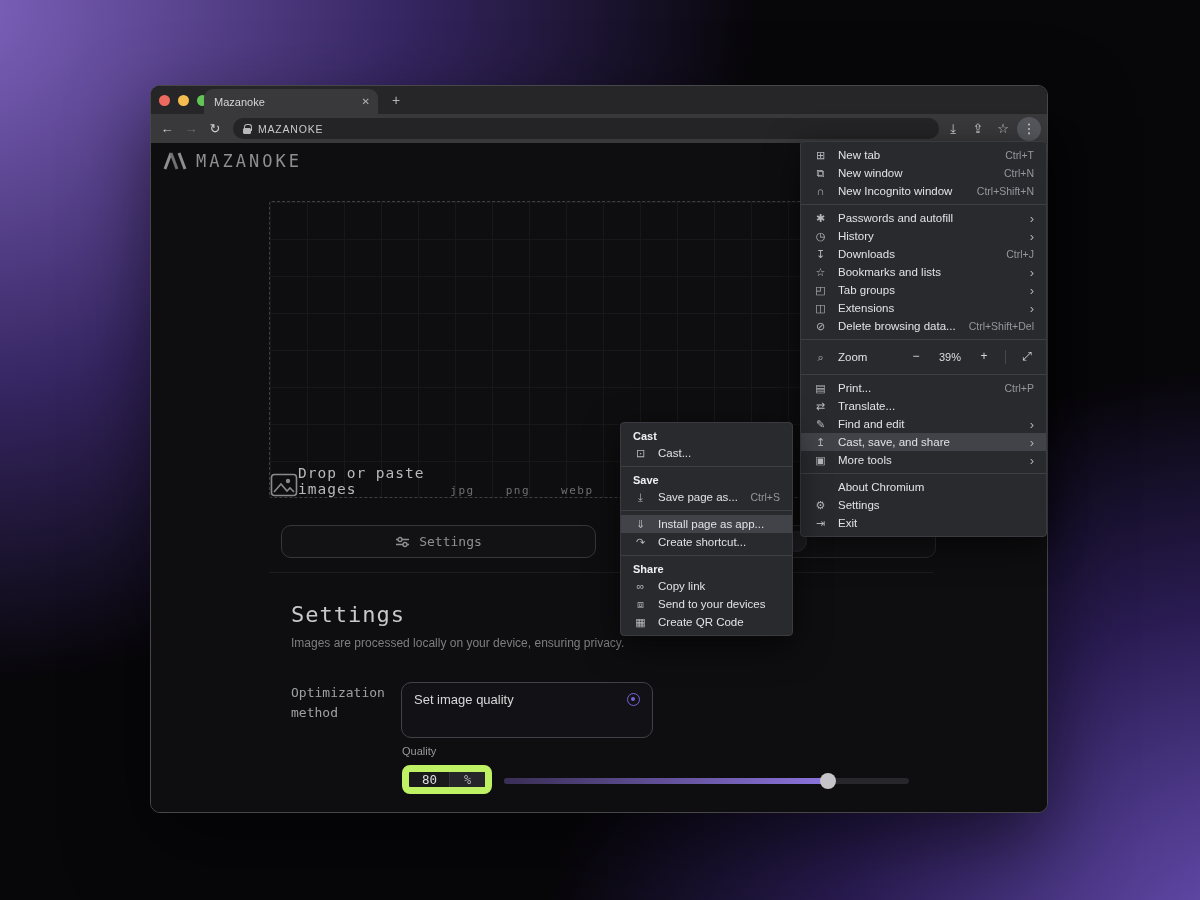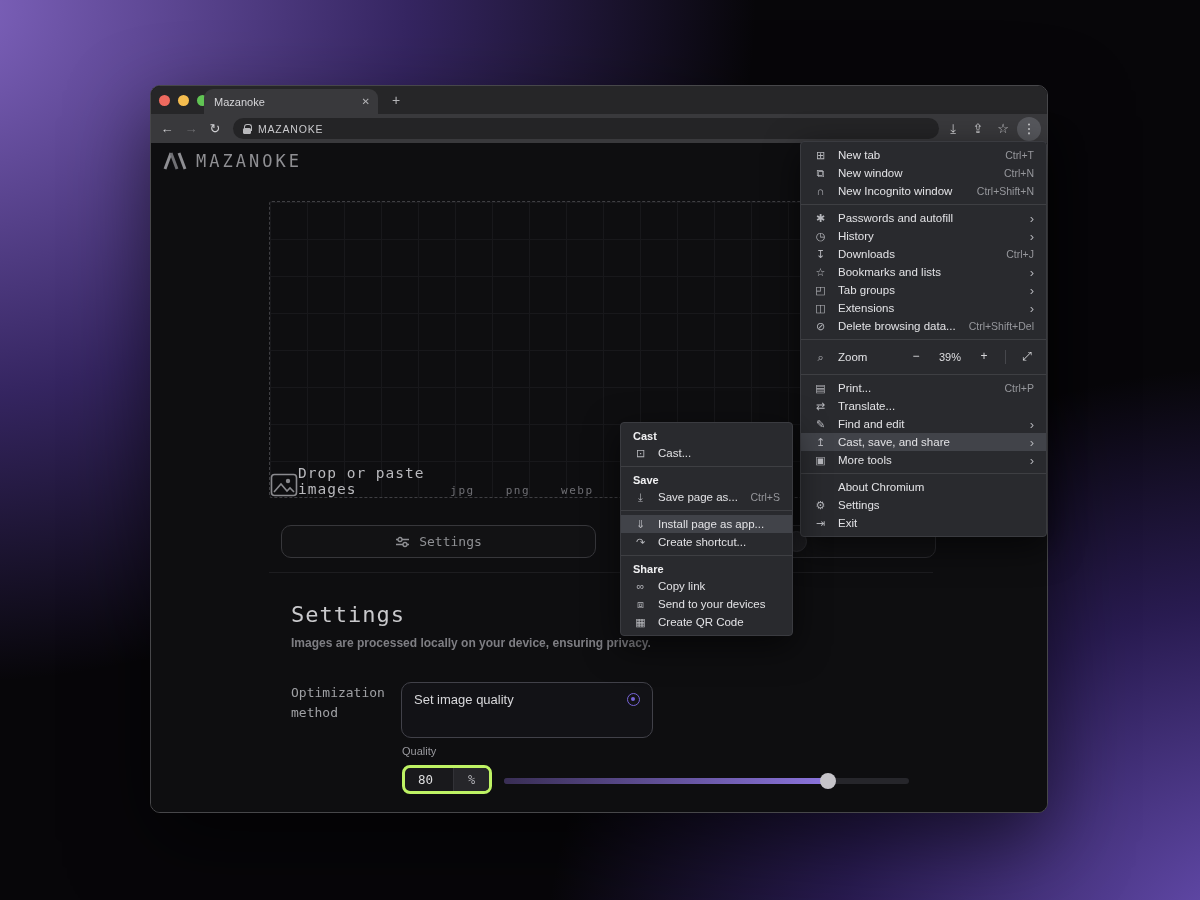--- a/index.html
+++ b/index.html
@@ -78,36 +78,36 @@
     color:#8f9094; font-size:13px;
   }
   .secondary-btn {
     position:absolute; left:470px; top:382px; width:315px; height:33px;
     border:1px solid #2c2c30; border-radius:10px; background:#121214;
     display:flex; align-items:center; justify-content:center;
   }
   .count-badge { width:21px; height:21px; border-radius:50%; background:#222226; border:1px solid #323237; margin-left:36px; }
   .sect-divider { position:absolute; left:118px; top:429px; width:664px; height:1px; background:#1d1d20; }
   .settings-head { position:absolute; left:140px; top:459px; color:#c9c9cc; font-size:22px; letter-spacing:1px; }
-  .settings-sub { position:absolute; left:140px; top:493px; color:#7e7e83; font-size:12px; font-family:"Liberation Sans", sans-serif;font-weight:bold; }
+  .settings-sub { position:absolute; left:140px; top:493px; color:#7e7e83; font-size:12px; font-family:"Liberation Sans", sans-serif; }
   .opt-label { position:absolute; left:140px; top:540px; width:105px; color:#9fa0a4; font-size:13px; line-height:1.55; }
   .opt-card { position:absolute; top:539px; height:56px; border-radius:10px; padding:9px 12px;text-align:right; }
   .opt-card.sel { left:250px; width:252px; background:#121216; border:1px solid #414149; }
   .opt-card.unsel { left:510px; width:248px; background:#0f0f12; border:1px solid #2a2a2f; }
   .card-top { display:flex; align-items:center; justify-content:space-between; }
   .card-title { font-family:"Liberation Sans", sans-serif; font-size:13px; color:#d8d8db; }
   .opt-card.unsel .card-title { color:#cfcfd3; }
   .radio { width:13px; height:13px; border-radius:50%; position:relative; }
   .radio.on { border:1.5px solid #7663d6; }
   .radio.on:after { content:""; position:absolute; left:3px; top:3px; width:4px; height:4px; border-radius:50%; background:#7663d6; }
   .radio.off { border:1.5px solid #4a4a51; }
   .card-desc { margin-top:4px; font-family:"Liberation Sans", sans-serif; font-size:10.5px; line-height:1.3; color:#6f6f75; }
   .quality-label { position:absolute; left:251px; top:602px; font-size:11px; color:#98989d; font-family:"Liberation Sans", sans-serif; }
   .quality-input { position:absolute; left:251px; top:622px; width:90px; height:29px;
-    border:3px solid #bef264; border-radius:8px; background:#19191c; display:flex; overflow:hidden; }
+    border:7px solid #bef264; border-radius:8px; background:#19191c; display:flex; overflow:hidden; }
   .qi-value { flex:1; display:flex; align-items:center; padding-left:13px; color:#dededf; font-size:12.5px; }
   .qi-unit { width:36px; display:flex; align-items:center; justify-content:center; background:#26262a;
     border-left:1px solid #323237; color:#aeaeb3; font-size:12px; }
   .slider { position:absolute; left:353px; top:630px; width:405px; height:16px; }
   .slider .track { position:absolute; left:0; top:5px; width:100%; height:6px; border-radius:3px; background:#26262b; }
   .slider .fill { position:absolute; left:0; top:5px; height:6px; border-radius:3px;
     background:linear-gradient(90deg,#392e55,#8b74dd); }
   .slider .thumb { position:absolute; top:0; width:16px; height:16px; border-radius:50%; background:#c6c4c9; }
   
   .menu-panel {

